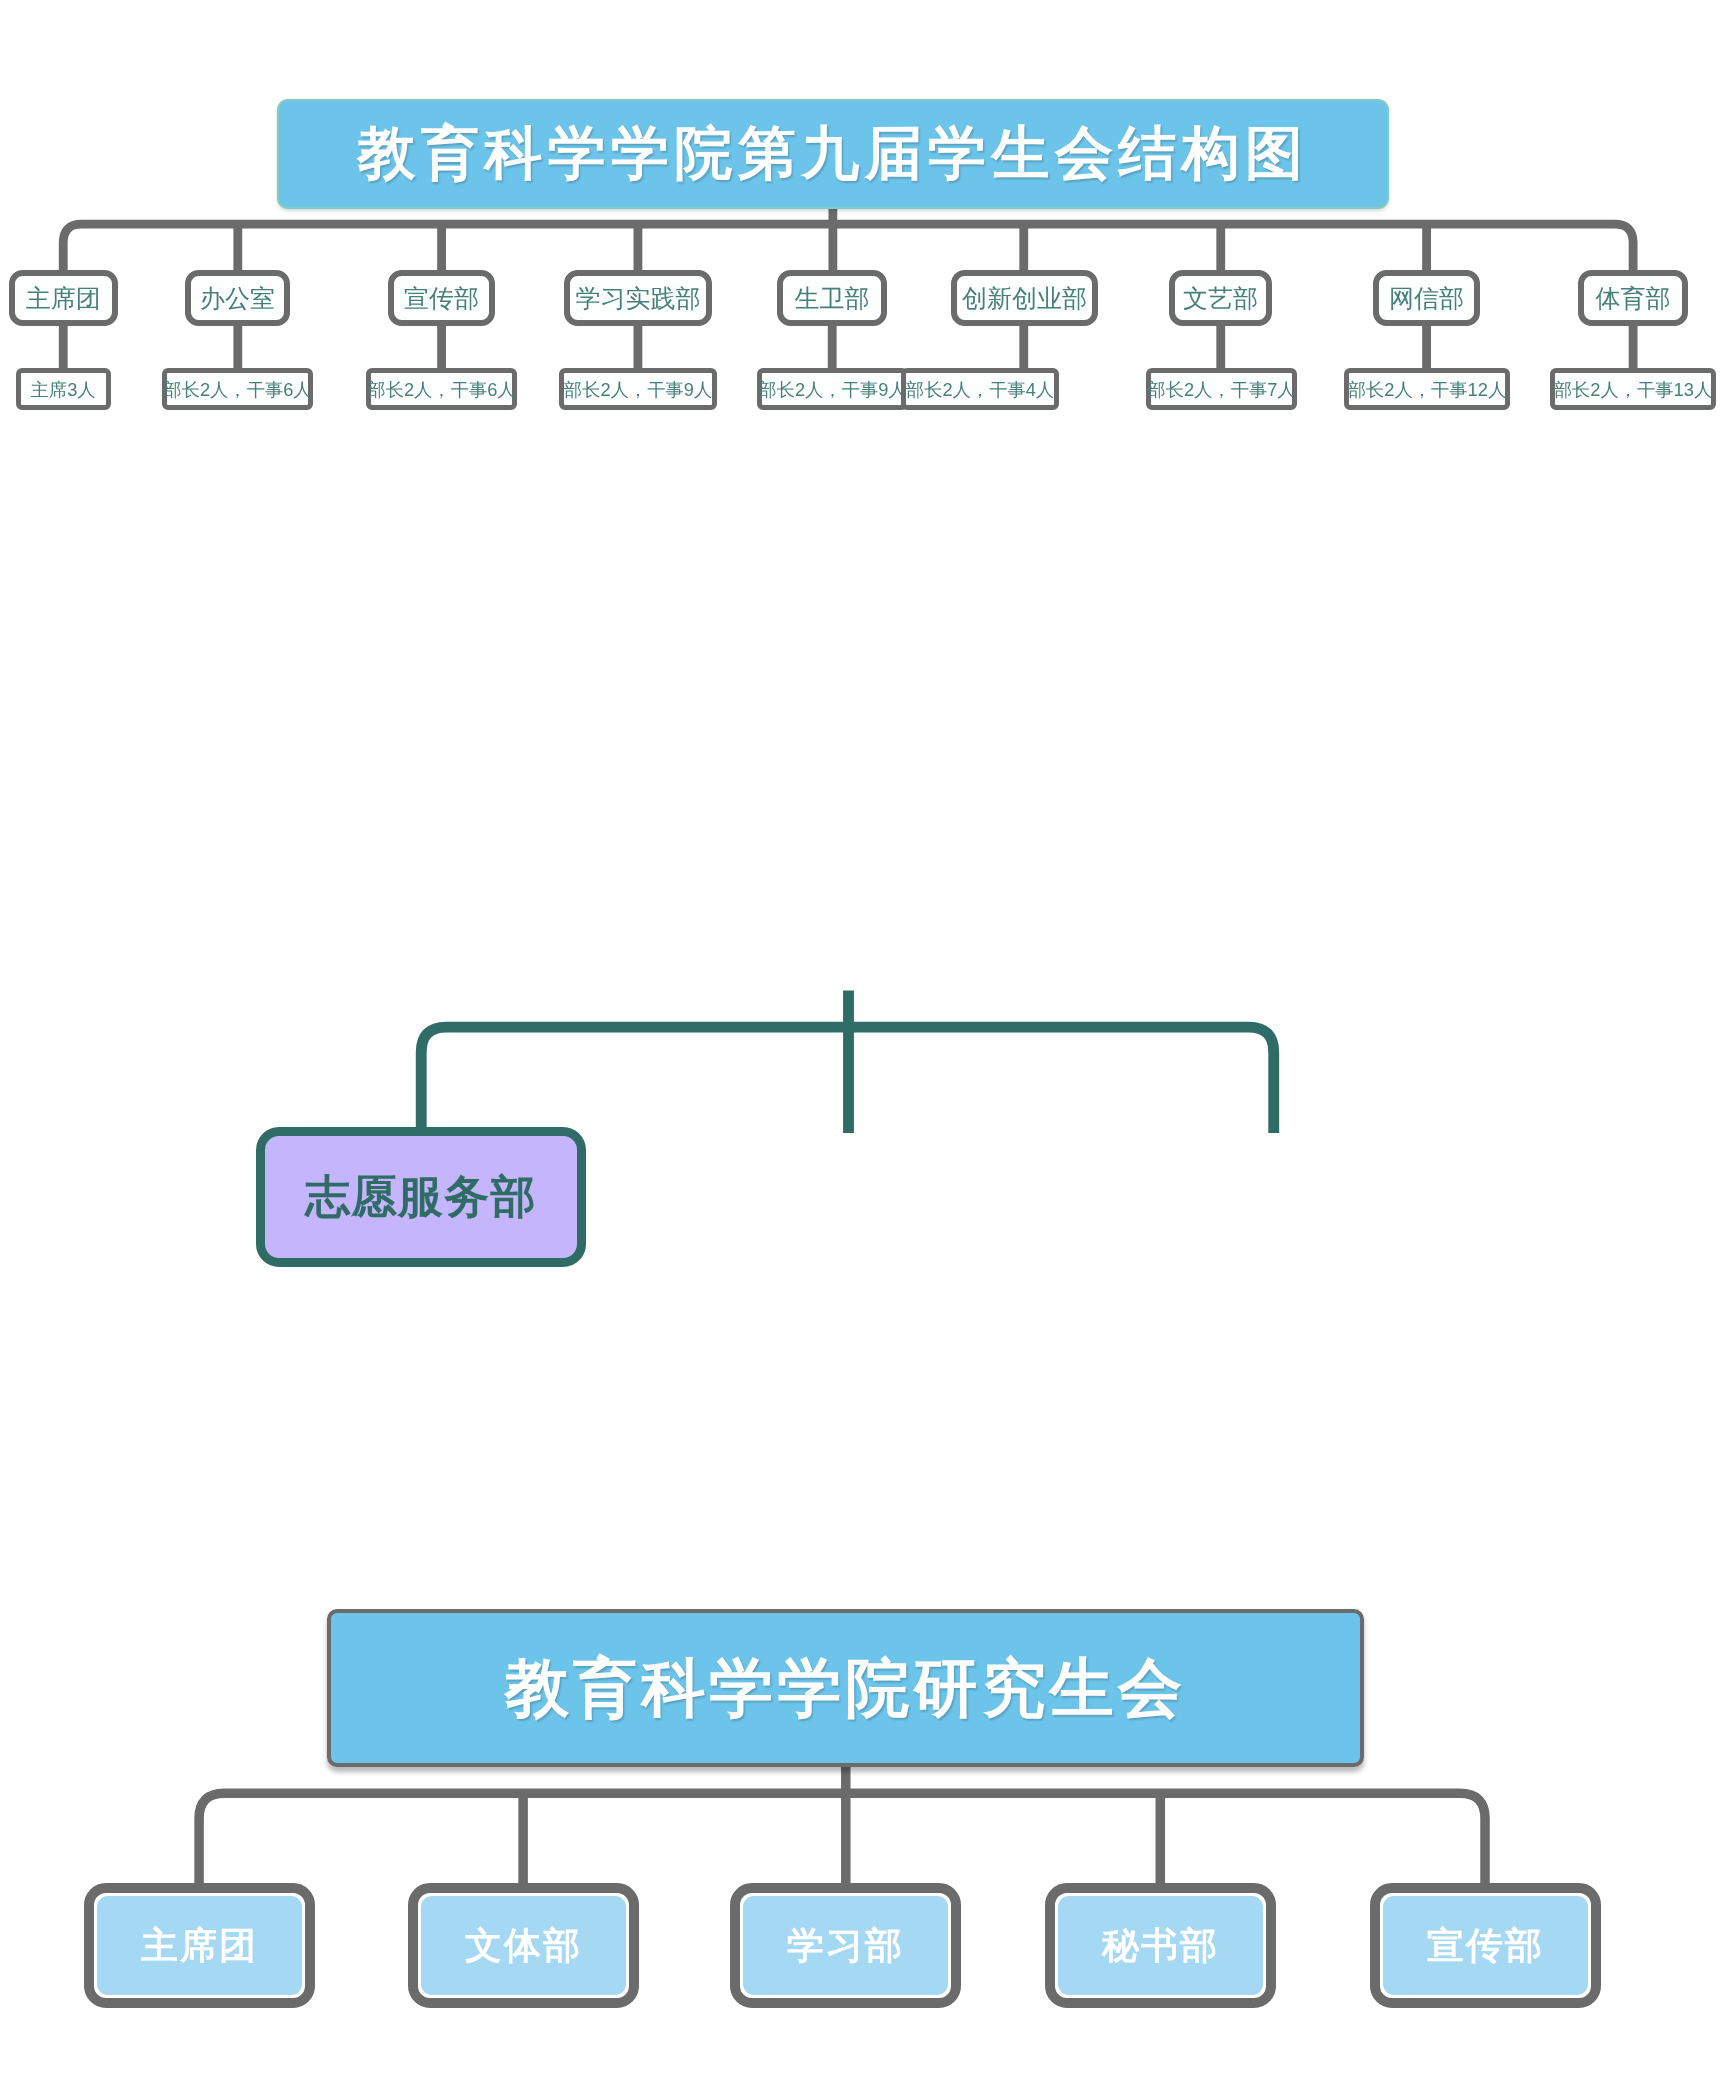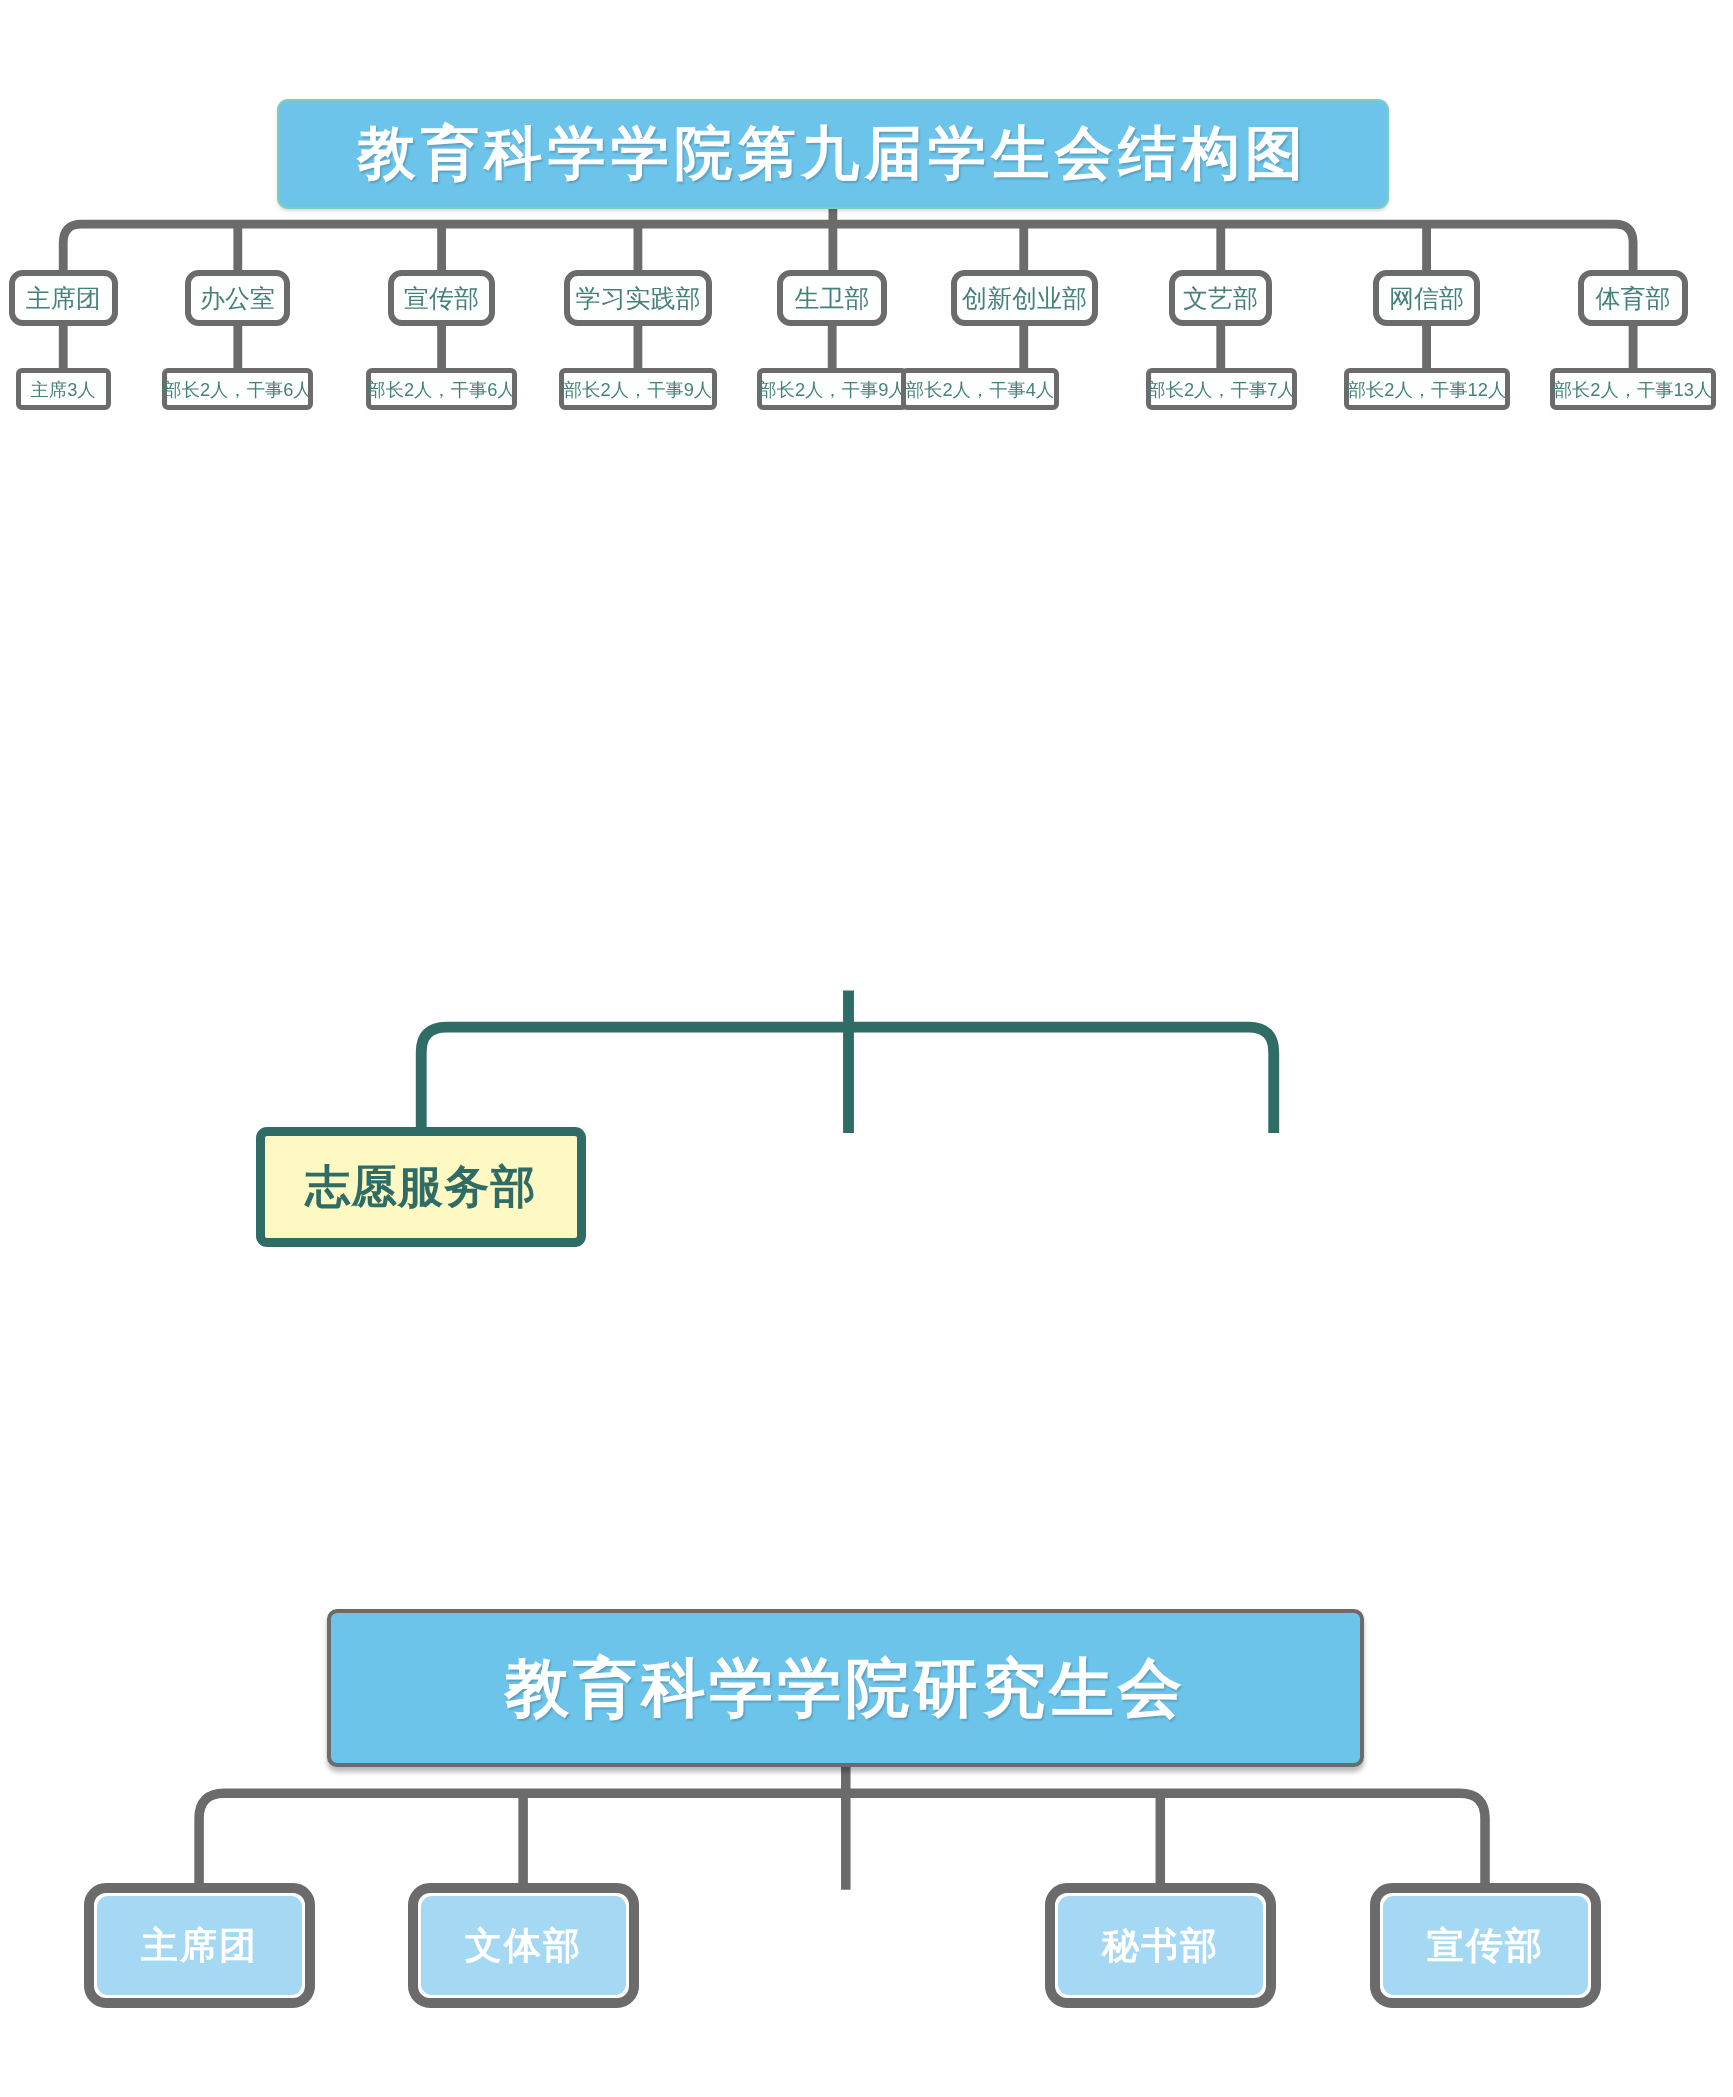--- a/index.html
+++ b/index.html
@@ -32,22 +32,22 @@
     color:#47807B; font-size:18.3px;
   }
   
   .s2-title {
     left:420px; top:819px; width:857px; height:175px;
     background:#6CC4EA; border:4.1px solid #2F6C66; border-radius:15px;
     color:#ffffff; font-size:71px; font-weight:bold; letter-spacing:6.8px;
     text-shadow:1.4px 2px 2px rgba(0,0,0,0.18);
   }
   .s2-dept {
-    top:1127px; height:120px; width:330px;
-    background:#fef9c3; border:9.5px solid #2F6C66; border-radius:11px;
+    top:1127px; height:140px; width:330px;
+    background:#c4b5fd; border:9.5px solid #2F6C66; border-radius:23px;
     color:#2F6C66; font-size:45px; font-weight:bold; letter-spacing:1.4px;
   }
   
   .s3-title {
     left:327px; top:1609px; width:1037px; height:158px;
     background:#6CC4EA; border:4.8px solid #6B6B6B; border-radius:10px;
     color:#ffffff; font-size:64px; font-weight:bold; letter-spacing:4.1px;
     text-shadow:1.4px 2px 2px rgba(0,0,0,0.18);
     box-shadow:0 4.8px 4.8px rgba(0,0,0,0.28);
   }
@@ -127,20 +127,23 @@
   <div class="node s2-dept" style="left:256px">志愿服务部</div>
 
   <div class="node s3-title">教育科学学院研究生会</div>
 
   <div class="node s3-dept" style="left:84px">
     <div class="s3-inner">主席团</div>
   </div>
   <div class="node s3-dept" style="left:408px">
     <div class="s3-inner">文体部</div>
   </div>
+  <div class="node s3-dept" style="left:730px">
+    <div class="s3-inner">学习部</div>
+  </div>
   <div class="node s3-dept" style="left:1045px">
     <div class="s3-inner">秘书部</div>
   </div>
   <div class="node s3-dept" style="left:1370px">
     <div class="s3-inner">宣传部</div>
   </div>
 
 </div>
 
 

